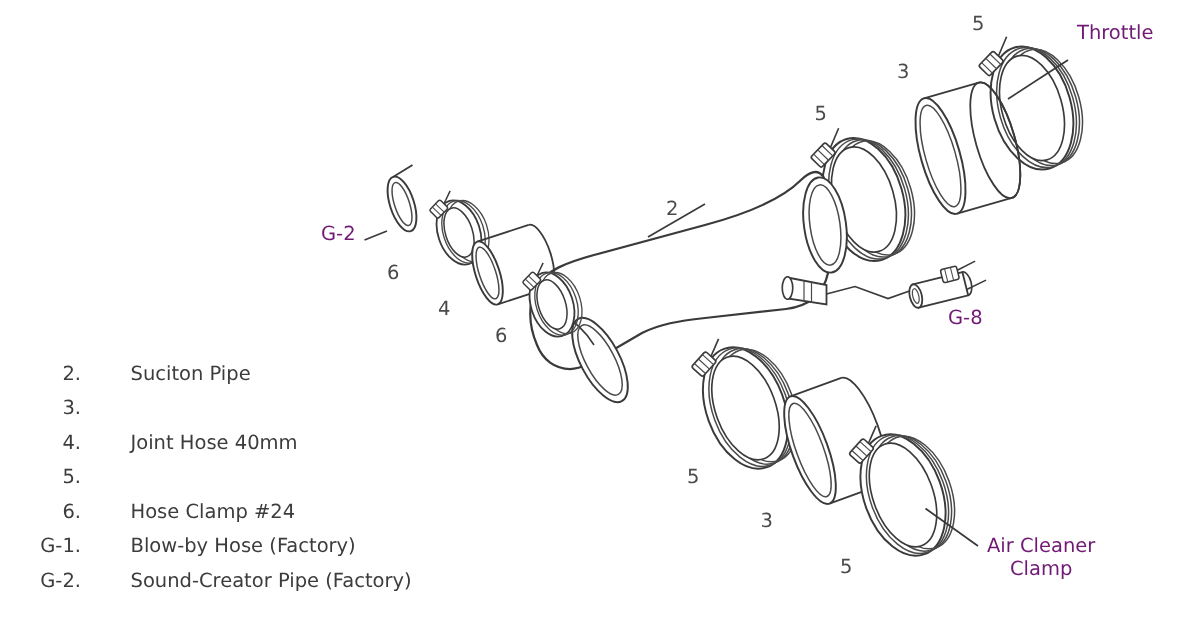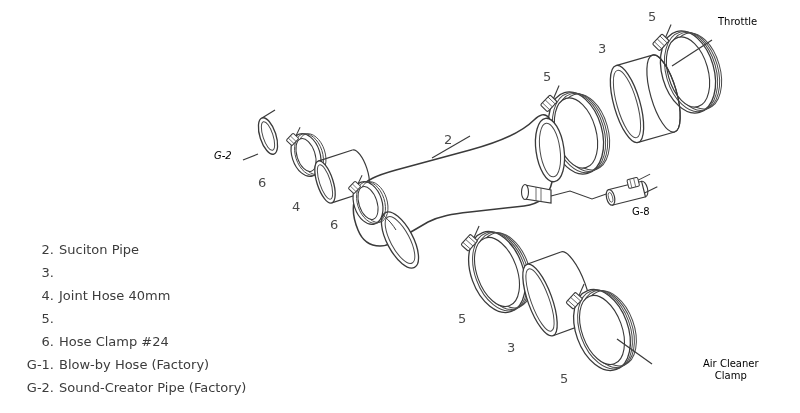--- a/index.html
+++ b/index.html
@@ -29,22 +29,22 @@
     position: absolute;
     font-family: "DejaVu Sans", sans-serif;
     font-size: 13px;
     color: #4a4a4a;
     white-space: nowrap;
     line-height: 1;
   }
   .callout-label {
     position: absolute;
     font-family: "DejaVu Sans", sans-serif;
-    font-size: 10px;
-    color: #000000;
+    font-size: 13px;
+    color: #701a75;
     white-space: nowrap;
     line-height: 1.15;
   }
   .callout-label.centered {
     text-align: center;
   }
   #legend {
     position: absolute;
     left: 12px;
     top: 238px;
@@ -60,20 +60,21 @@
     white-space: nowrap;
   }
   .legend-key {
     width: 42px;
     text-align: right;
     padding-right: 5px;
     flex: 0 0 auto;
   }
   .legend-text {
     flex: 0 0 auto;
+    margin-left: 28px;
   }
 </style>
 </head>
 <body>
 
 <div id="page">
 
   <svg id="diagram-svg" viewBox="0 0 800 413">
     <defs>
       <g id="clamp48-shape">
@@ -252,22 +253,22 @@
   <div class="part-num" style="left:444px; top:133px;">2</div>
   <div class="part-num" style="left:258px; top:176px;">6</div>
   <div class="part-num" style="left:292px; top:200px;">4</div>
   <div class="part-num" style="left:330px; top:218px;">6</div>
   <div class="part-num" style="left:458px; top:312px;">5</div>
   <div class="part-num" style="left:507px; top:341px;">3</div>
   <div class="part-num" style="left:560px; top:372px;">5</div>
 
   <div class="callout-label" style="left:718px; top:16px;">Throttle</div>
   <div class="callout-label" style="left:632px; top:206px;">G-8</div>
-  <div class="callout-label" style="left:214px; top:150px;font-style:italic;">G-2</div>
-  <div class="callout-label centered" style="left:658px; top:358px;margin-left:45px;">
+  <div class="callout-label" style="left:214px; top:150px;">G-2</div>
+  <div class="callout-label centered" style="left:658px; top:358px;">
     <span>Air Cleaner</span><br>
     <span>Clamp</span>
   </div>
 
   <div id="legend">
     <div class="legend-row">
       <span class="legend-key">2.</span>
       <span class="legend-text">Suciton Pipe</span>
     </div>
     <div class="legend-row">

